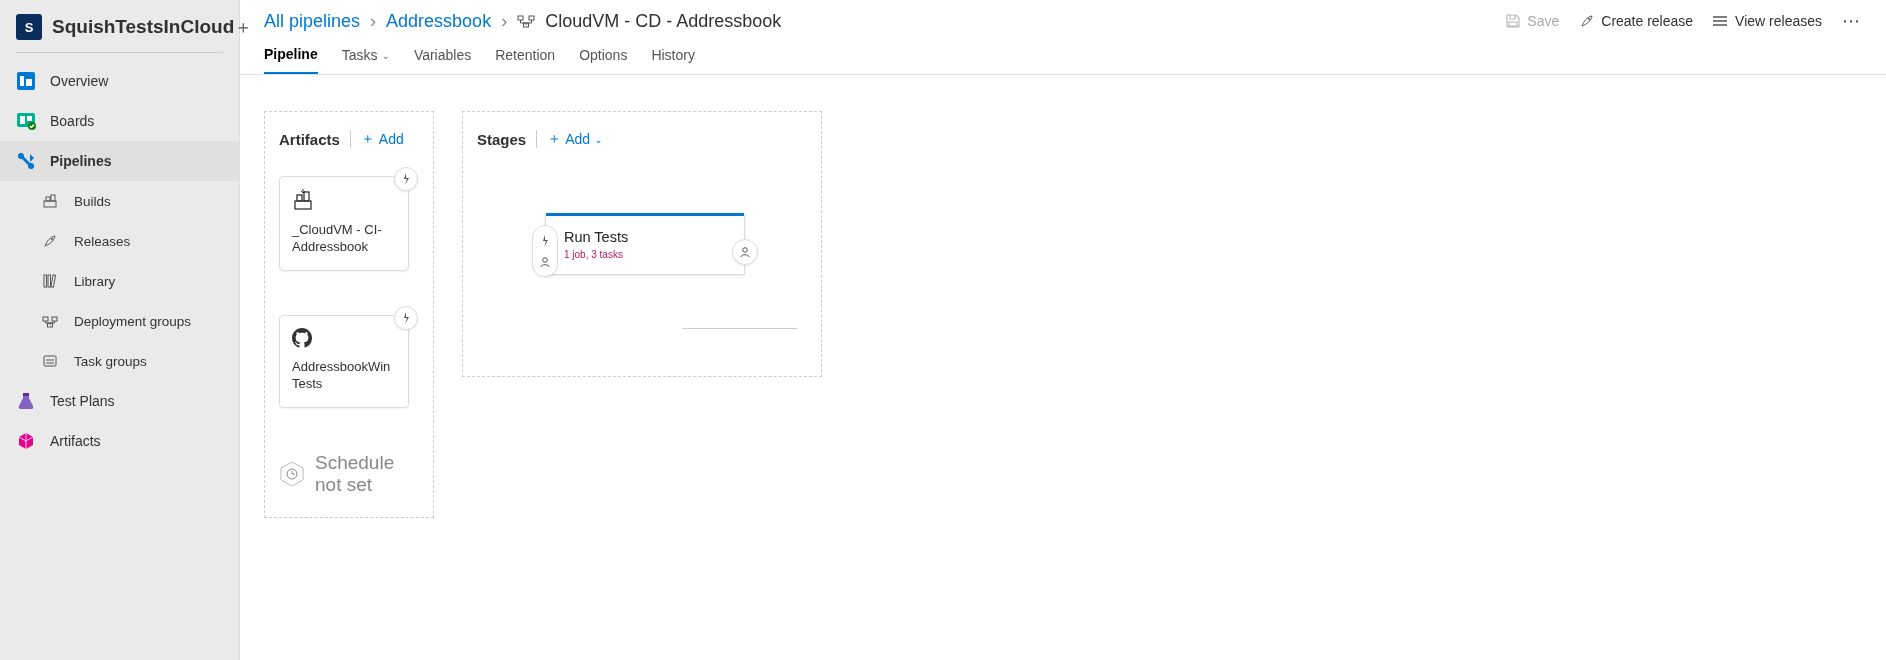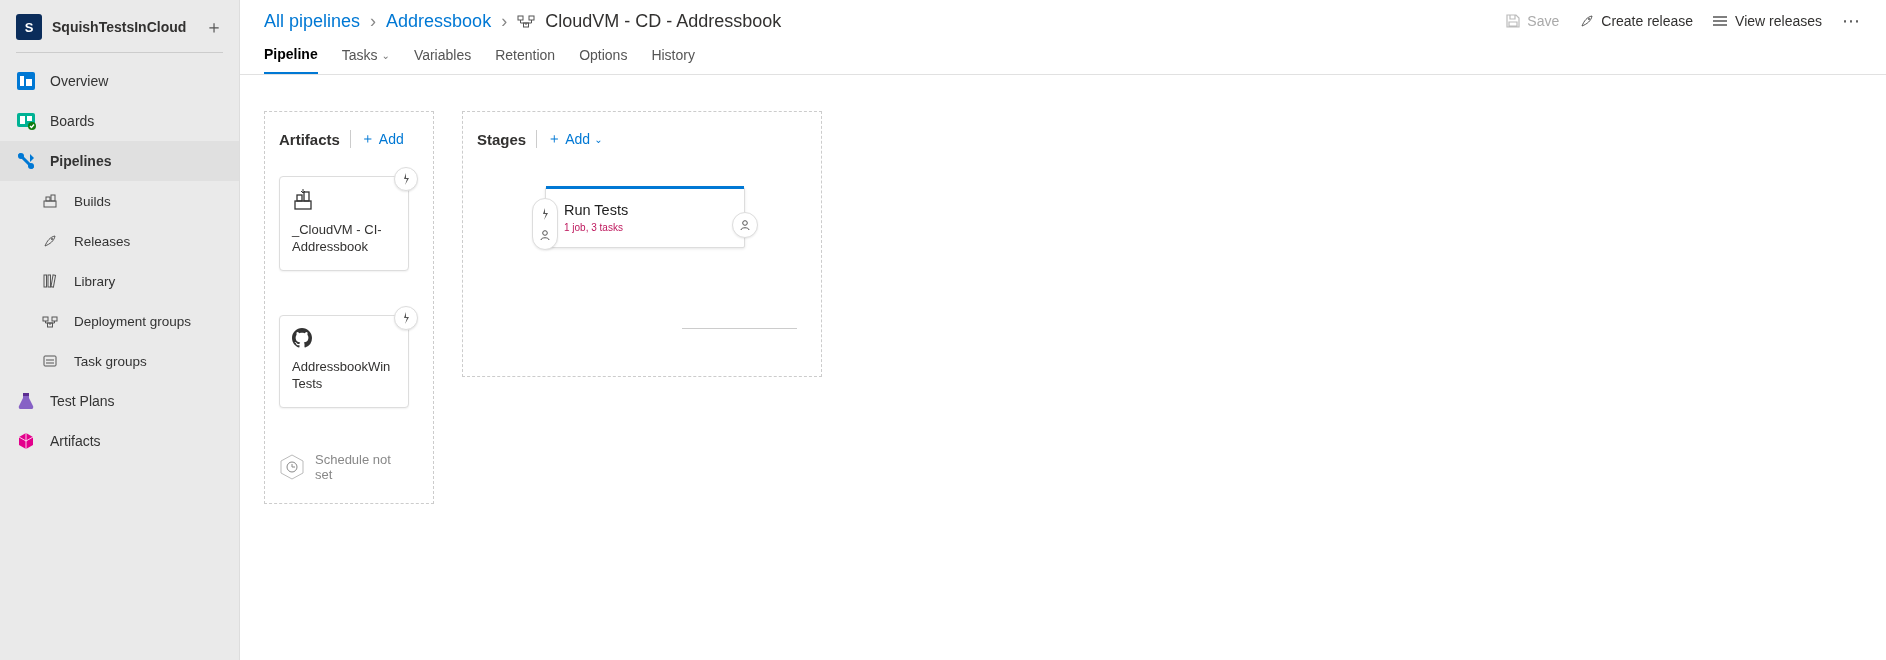--- a/index.html
+++ b/index.html
@@ -4,21 +4,21 @@
 <style>
   * { box-sizing: border-box; }
   html, body { margin: 0; padding: 0; font-family: "Segoe UI", Arial, sans-serif; font-size: 14px; color: #323130; background: #fff; }
   .app { display: flex; width: 1886px; height: 660px; }
 
   
   .sidebar { width: 240px; background: #eaeaea; border-right: 1px solid #ddd; display: flex; flex-direction: column; padding-top: 6px; }
   .project-header { display: flex; align-items: center; justify-content: space-between; padding: 8px 16px; }
   .project-left { display: flex; align-items: center; gap: 10px; }
   .proj-badge { width: 26px; height: 26px; background: #0b2d5b; color: #fff; border-radius: 3px; display: flex; align-items: center; justify-content: center; font-weight: 600; font-size: 13px; }
-  .project-name { font-weight: 600; font-size: 14px; }
+  .project-name { font-weight: 600; font-size: 19px; }
   .plus-btn { color: #555; font-size: 18px; font-weight: 300; cursor: pointer; }
   .divider { height: 1px; background: #ccc; margin: 4px 16px 8px 16px; }
 
   .nav-item { display: flex; align-items: center; gap: 14px; padding: 10px 16px; cursor: pointer; color: #333; }
   .nav-item.active { background: #e0e0e0; font-weight: 600; }
   .nav-item.sub { padding-left: 40px; font-size: 13.5px; }
   .nav-icon { width: 20px; height: 20px; display: flex; align-items: center; justify-content: center; }
 
   
   .main { flex: 1; display: flex; flex-direction: column; }
@@ -49,26 +49,26 @@
   .vbar { width: 1px; height: 18px; background: #ccc; }
   .addlink { color: #0078d4; display: flex; align-items: center; gap: 4px; cursor: pointer; font-size: 14px; }
   .chev { font-size: 10px; color: #0078d4; }
 
   
   .card { border: 1px solid #ddd; border-radius: 4px; background: #fff; box-shadow: 0 1px 2px rgba(0,0,0,0.06); padding: 12px 12px 14px 12px; position: relative; margin-bottom: 44px; width: 130px; }
   .card .badge { position: absolute; top: -10px; right: -10px; width: 24px; height: 24px; background: #fff; border: 1px solid #ddd; border-radius: 50%; display: flex; align-items: center; justify-content: center; box-shadow: 0 1px 2px rgba(0,0,0,0.1); }
   .card-icon { margin-bottom: 8px; }
   .card-label { font-size: 13px; line-height: 1.3; word-break: break-word; }
 
-  .schedule-row { display: flex; align-items: center; gap: 10px; color: #888; font-size: 13px; margin-top: 20px; }
+  .schedule-row { display: flex; align-items: center; gap: 10px; color: #888; font-size: 19px; margin-top: 20px; }
   .hex { width: 26px; height: 26px; display: flex; align-items: center; justify-content: center; }
   .hex svg { width: 26px; height: 26px; }
 
   
-  .stage-container { position: relative; margin-top: 39px; margin-left: 68px; }
+  .stage-container { position: relative; margin-top: 66px; margin-left: 68px; }
   .stage-card { width: 200px; border: 1px solid #ddd; border-radius: 2px; background: #fff; box-shadow: 0 1px 3px rgba(0,0,0,0.1); padding: 14px 16px 14px 18px; position: relative; }
   .stage-card .bluebar { position: absolute; top: -2px; left: 0; right: 0; height: 3px; background: #0078d4; }
   .stage-name { font-size: 14.5px; color: #222; margin-bottom: 4px; }
   .stage-sub { font-size: 10px; color: #be185d; cursor: pointer; }
   .side-badge { position: absolute; width: 26px; height: 52px; background: #fff; border: 1px solid #ddd; border-radius: 14px; display: flex; flex-direction: column; align-items: center; justify-content: space-around; padding: 4px 0; box-shadow: 0 1px 2px rgba(0,0,0,0.08); top: 10px; }
   .side-badge.left { left: -14px; }
   .side-badge.right { right: -14px; height: 26px; border-radius: 50%; top: 24px; }
 
   .connector { position: absolute; top: 253px; left: 442px; width: 115px; height: 1px; background: #ccc; }
 

